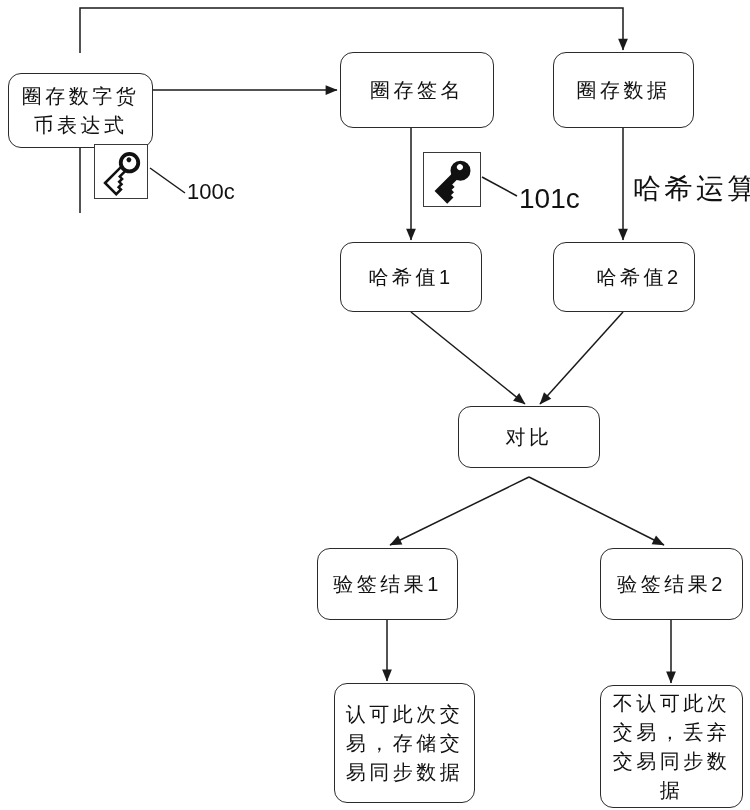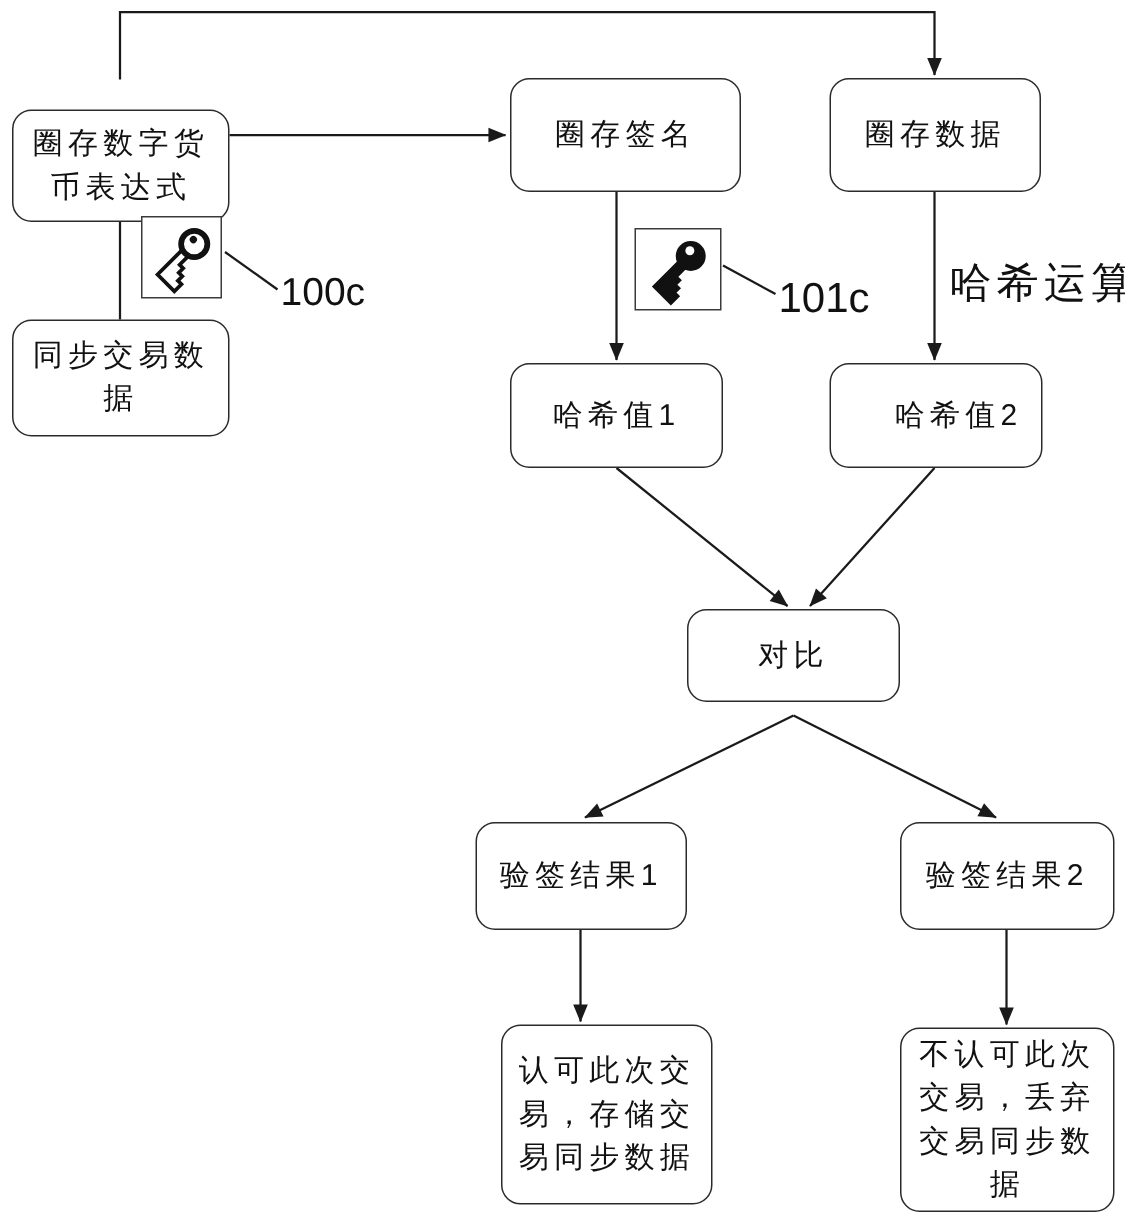--- a/index.html
+++ b/index.html
@@ -57,21 +57,21 @@
   }
   .k-100c { left: 94px;  top: 144px; width: 54px; height: 55px; }
   .k-101c { left: 423px; top: 152px; width: 58px; height: 55px; }
 
   .freelabel {
     position: absolute;
     color: #111111;
     z-index: 2;
     white-space: nowrap;
   }
-  .l-100c { left: 187px; top: 179px; font-size: 26px; }
+  .l-100c { left: 187px; top: 179px; font-size: 22px; }
   .l-101c { left: 519px; top: 183px; font-size: 28px; }
   .l-hashop { left: 633px; top: 170px; font-size: 28px; letter-spacing: 3.5px; }
 </style>
 </head>
 <body>
 
 <div class="canvas">
 
   <svg class="wires" width="750" height="810" viewBox="0 0 750 810" fill="none" stroke="#1a1a1a" stroke-width="1.5">
     <defs>
@@ -91,23 +91,20 @@
     <line x1="529" y1="477" x2="664" y2="545" marker-end="url(#arr)"></line>
     <line x1="387" y1="620" x2="387" y2="681" marker-end="url(#arr)"></line>
     <line x1="671" y1="620" x2="671" y2="683" marker-end="url(#arr)"></line>
 
     <line x1="150" y1="168" x2="185" y2="193"></line>
     <line x1="482" y1="177" x2="517" y2="196"></line>
   </svg>
 
   <div class="node n-expr">
     <span>圈存数字货币表达式</span>
-  </div>
-  <div class="node n-sync">
-    <span>同步交易数据</span>
   </div>
   <div class="node n-sign">
     <span>圈存签名</span>
   </div>
   <div class="node n-data">
     <span>圈存数据</span>
   </div>
   <div class="node n-hash1">
     <span>哈希值1</span>
   </div>

